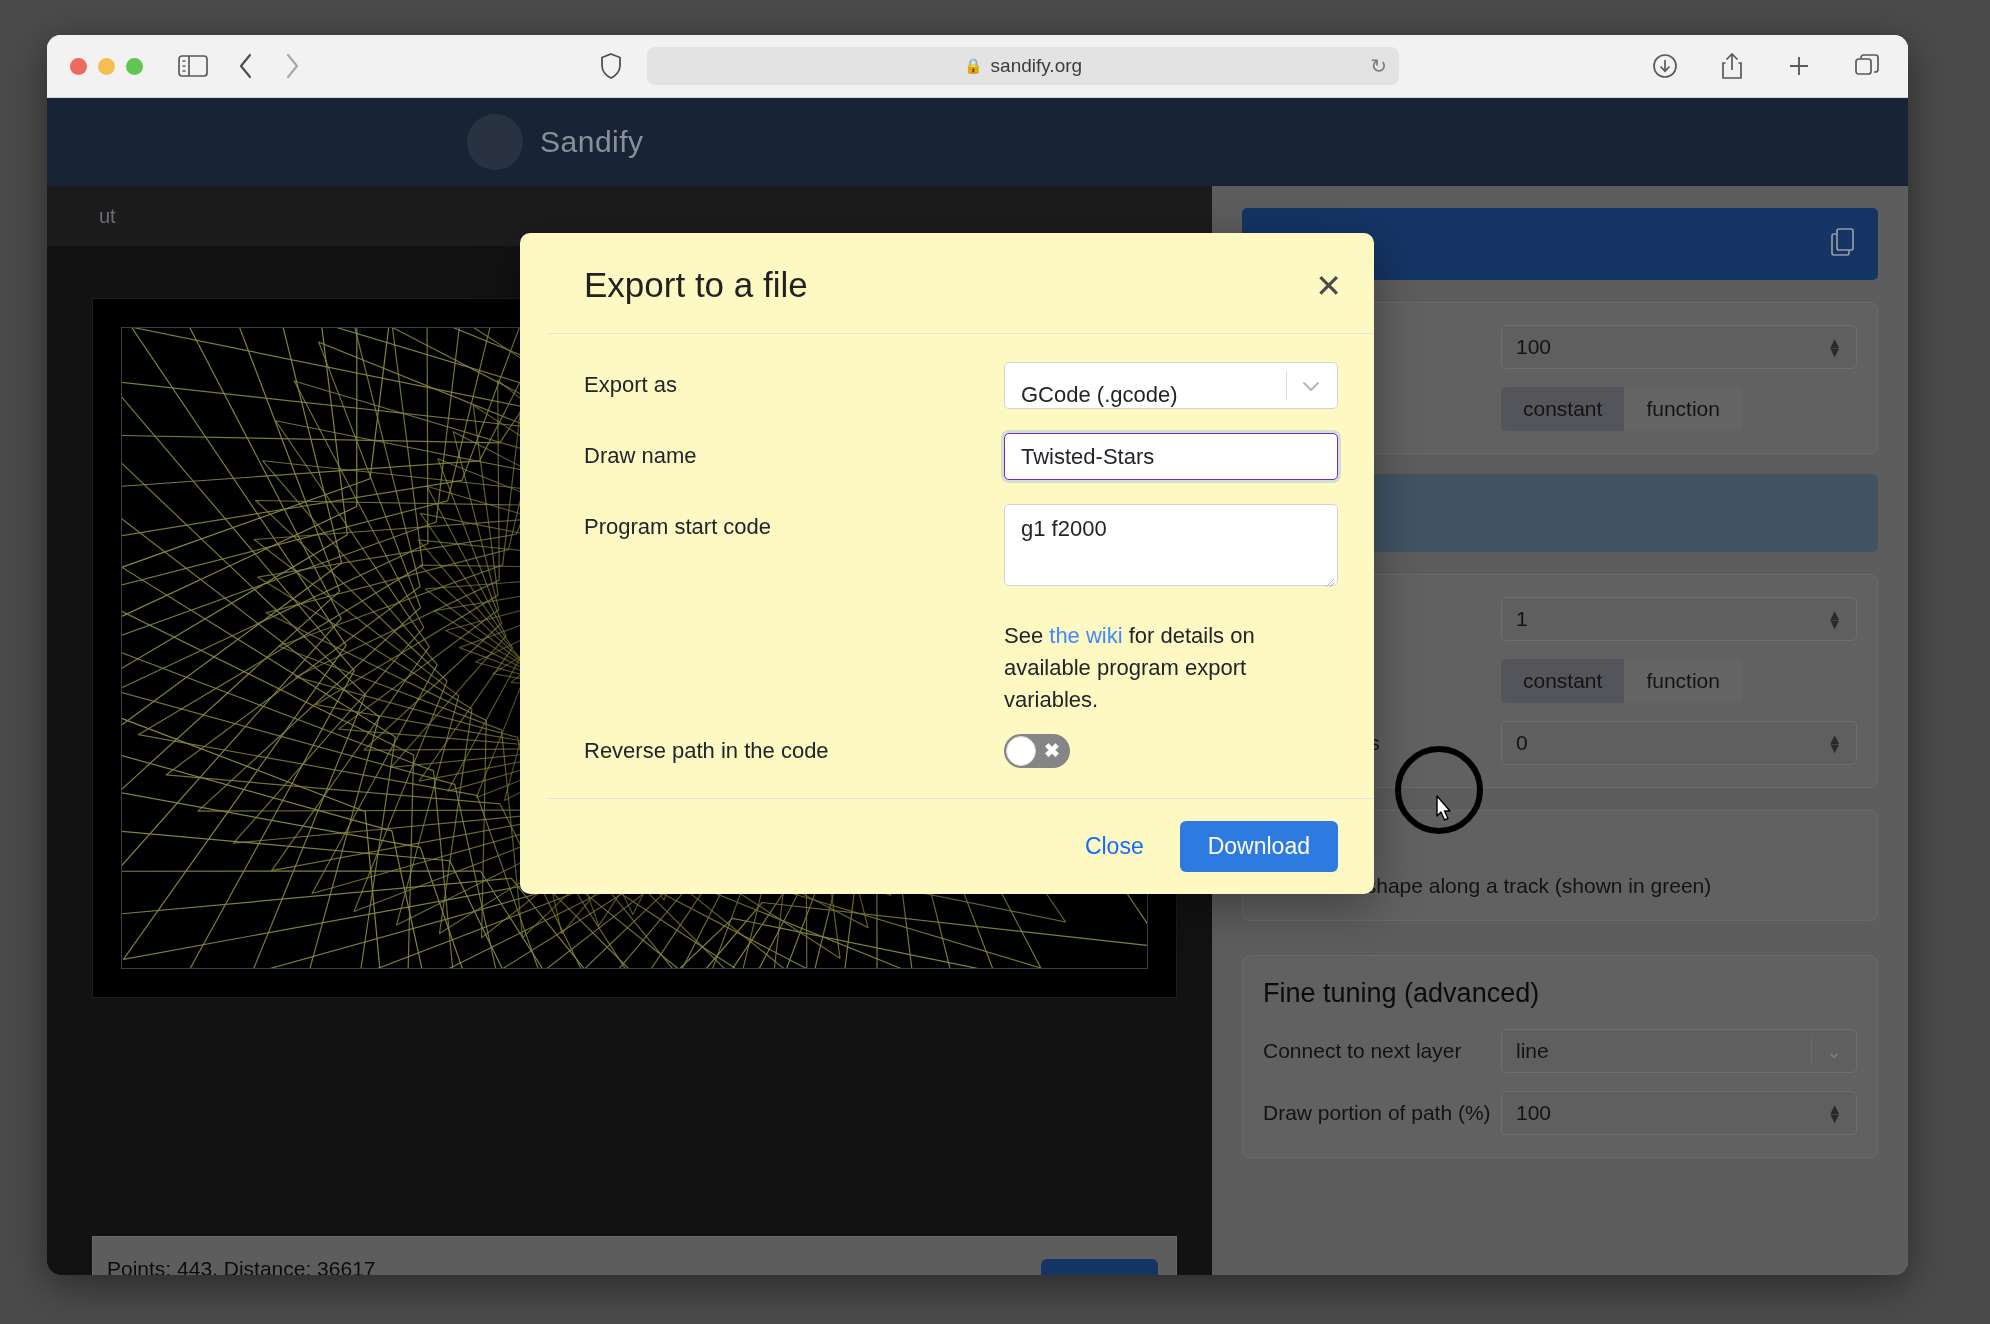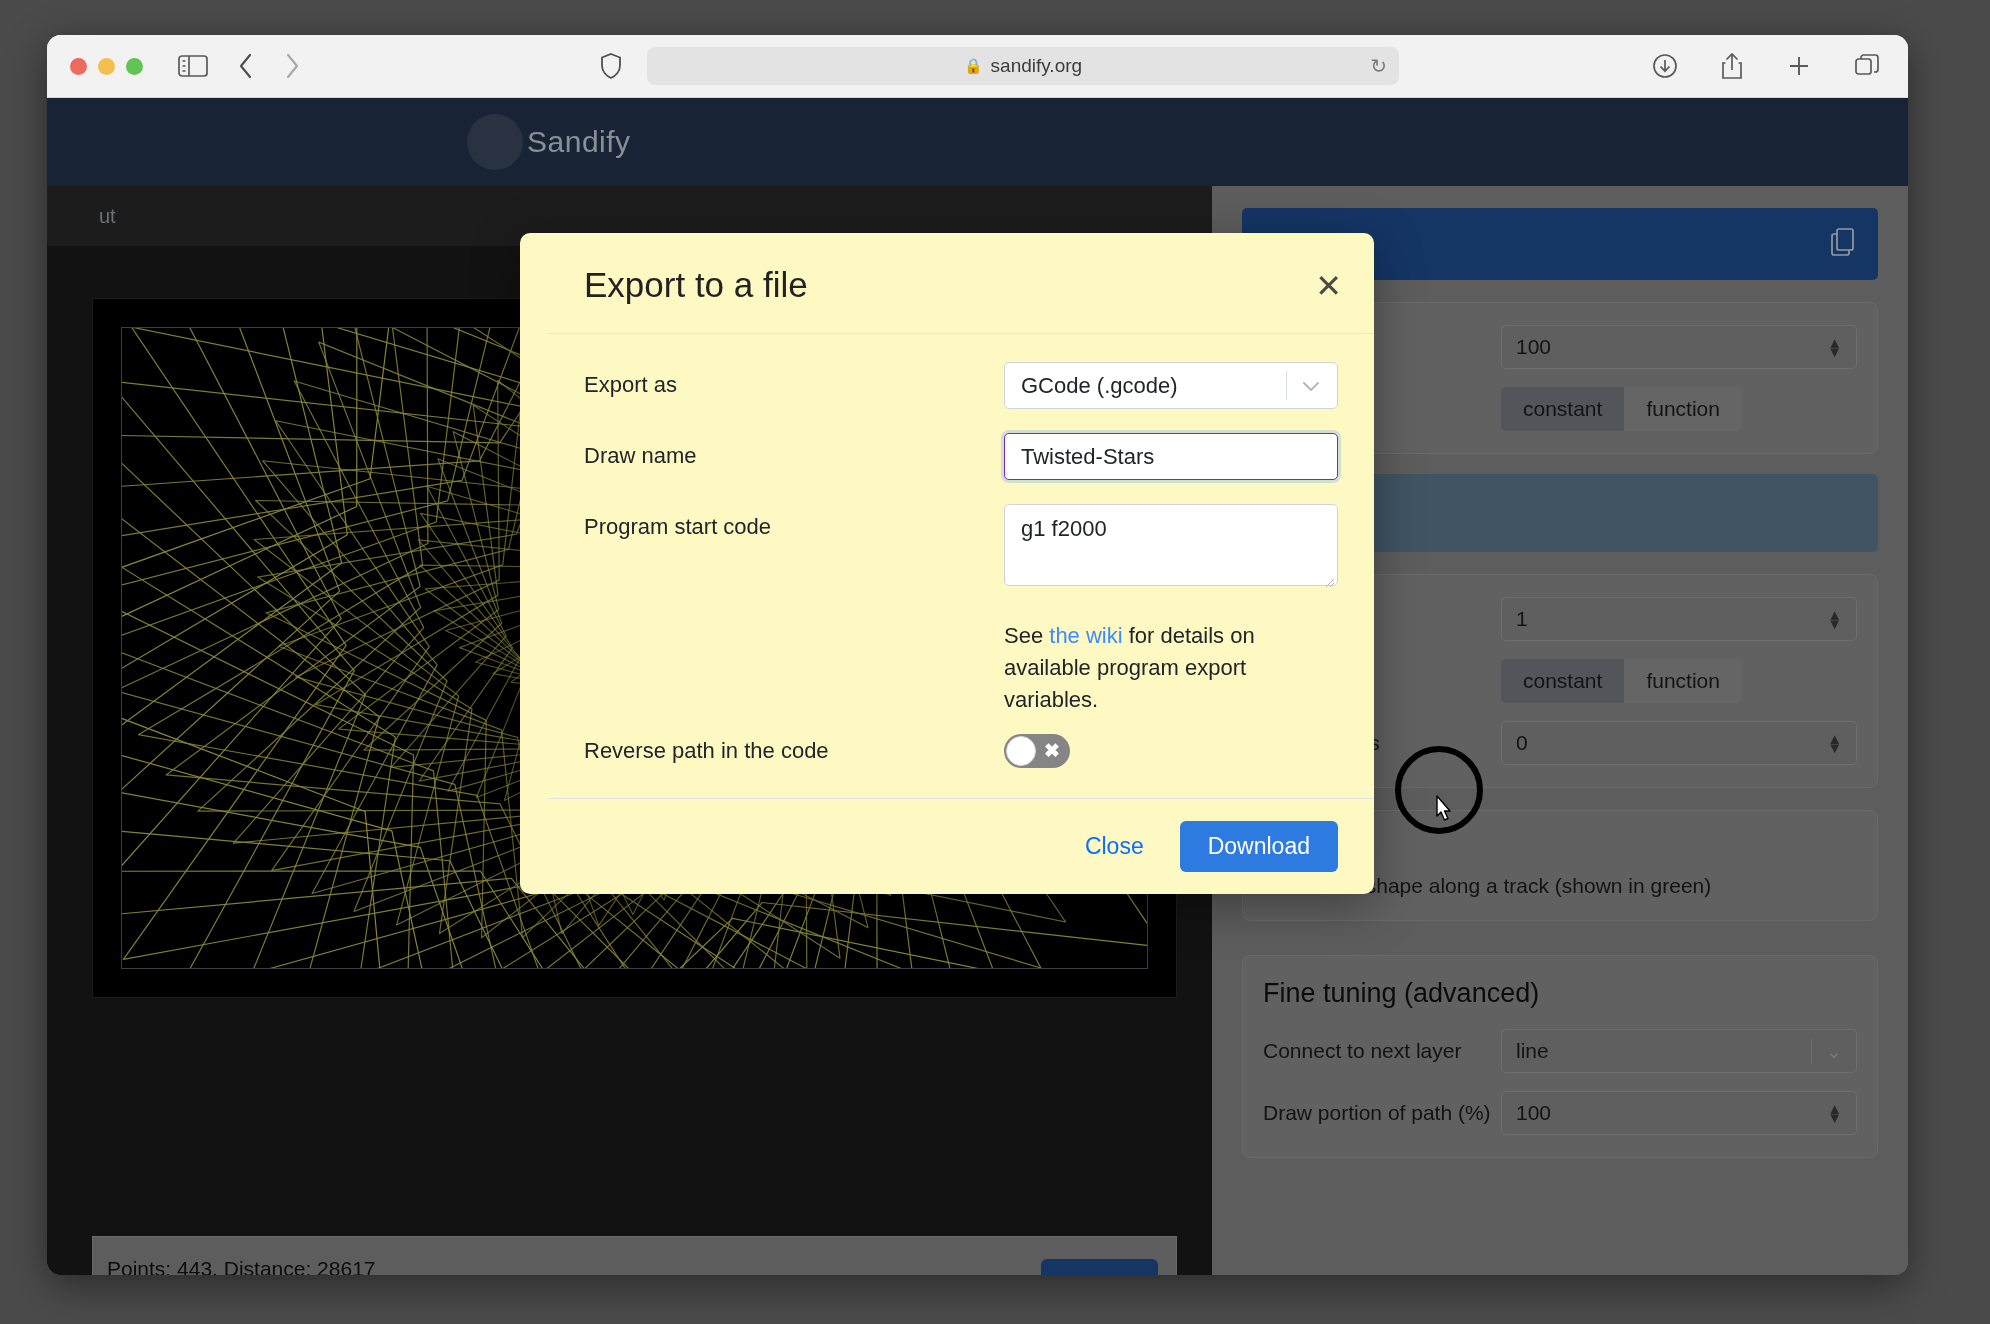--- a/index.html
+++ b/index.html
@@ -87,21 +87,21 @@
     position: relative;
   }
   #app-logo {
     width: 56px; height: 56px; border-radius: 50%;
     background: #3c4b60;
     margin-left: 390px;
   }
   #app-title {
     color: #c9d3de;
     font-size: 30px;
-    margin-left: 4px;
+    margin-left: 17px;
     letter-spacing: .5px;
   }
 
   #app-body { position: relative; height: calc(100% - 88px); display: flex; }
 
   
   #canvas-col {
     width: 1165px;
     position: relative;
     background: #1b1b1b;
@@ -269,21 +269,21 @@
     width: 420px; padding-top: 10px;
     font-size: 22px; color: #212529;
   }
   .form-control-wrap { flex: 1; position: relative; }
 
   .select-box {
     height: 47px;
     border: 1px solid #ced4da;
     border-radius: 5px;
     background: #fff;
-    display: flex; align-items: center;
+    display: flex; align-items: flex-end;
     padding: 0 16px;
     font-size: 22px; color: #212529;
     position: relative;
   }
   .select-box .sep {
     position: absolute; right: 50px; top: 8px; bottom: 8px;
     width: 1px; background: #d8dde1;
   }
   .select-box .chev {
     position: absolute; right: 16px; top: 50%;
@@ -527,21 +527,21 @@
                     <path d="M-161.9 438.3 L226.2 208.0 L176.8 -195.3 L551.5 51.0 L982.2 -114.0 L825.6 268.5 L1141.2 569.8 L669.8 559.9 L434.1 911.2 L299.4 522.6 Z" stroke="#c9c557" fill="none" stroke-width="1.2" opacity="0.98"></path>
                     <path d="M-187.4 377.9 L235.7 179.6 L235.8 -234.8 L585.8 50.0 L1044.1 -78.0 L837.4 296.3 L1120.6 631.5 L642.7 578.1 L359.5 913.4 L270.9 506.0 Z" stroke="#c9c557" fill="none" stroke-width="1.2" opacity="0.99"></path>
                     <path d="M-205.4 314.2 L249.0 151.7 L300.7 -269.3 L620.8 52.2 L1102.3 -35.6 L845.7 325.6 L1091.6 692.2 L612.9 594.0 L283.4 908.4 L244.1 486.5 Z" stroke="#c9c557" fill="none" stroke-width="1.2" opacity="1.00"></path>
                   </g>
               </svg>
             </div>
             <div id="end-dot"></div>
           </div>
 
           <div id="status-bar">
-            <div id="status-text">Points: 443, Distance: 28617</div>
+            <div id="status-text">Points: 443, Distance: 36617</div>
 
             <button id="export-button">Export</button>
           </div>
         </div>
 
         <div id="options-panel">
           <div id="copy-bar">
             <span id="copy-icon">
               <svg width="26" height="30" viewBox="0 0 26 30" fill="none" stroke="#dbe4ef" stroke-width="1.7">
                 <rect x="7" y="2" width="16" height="21" rx="2"></rect>

